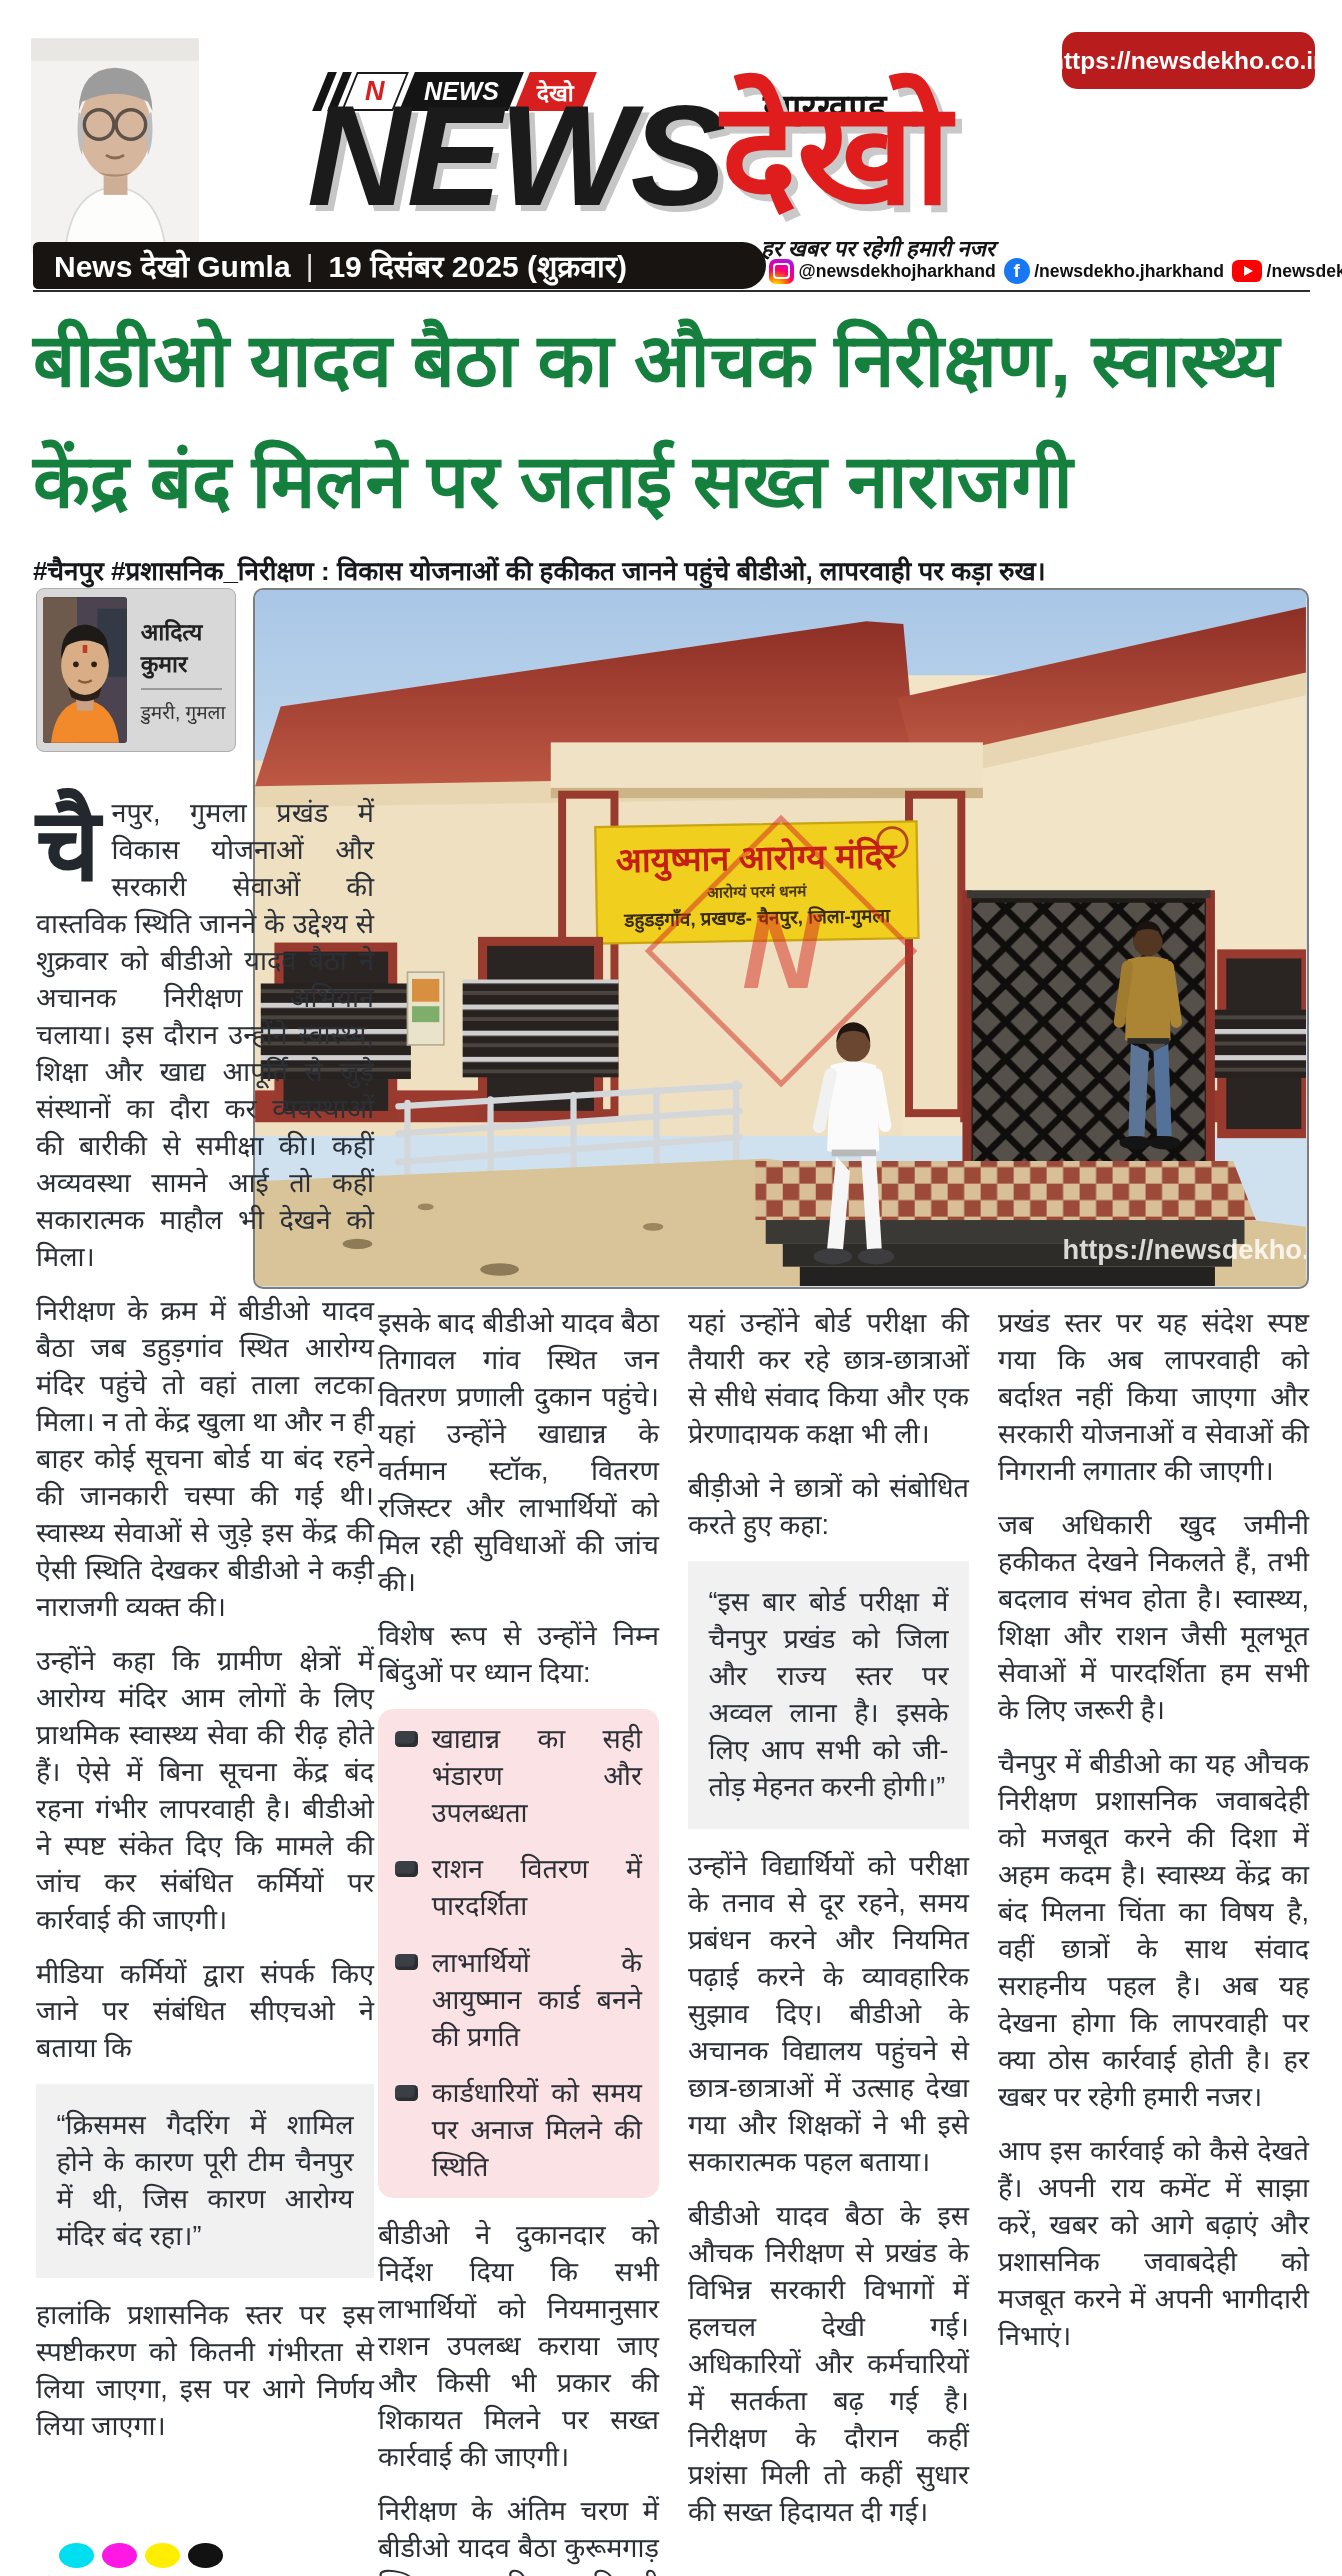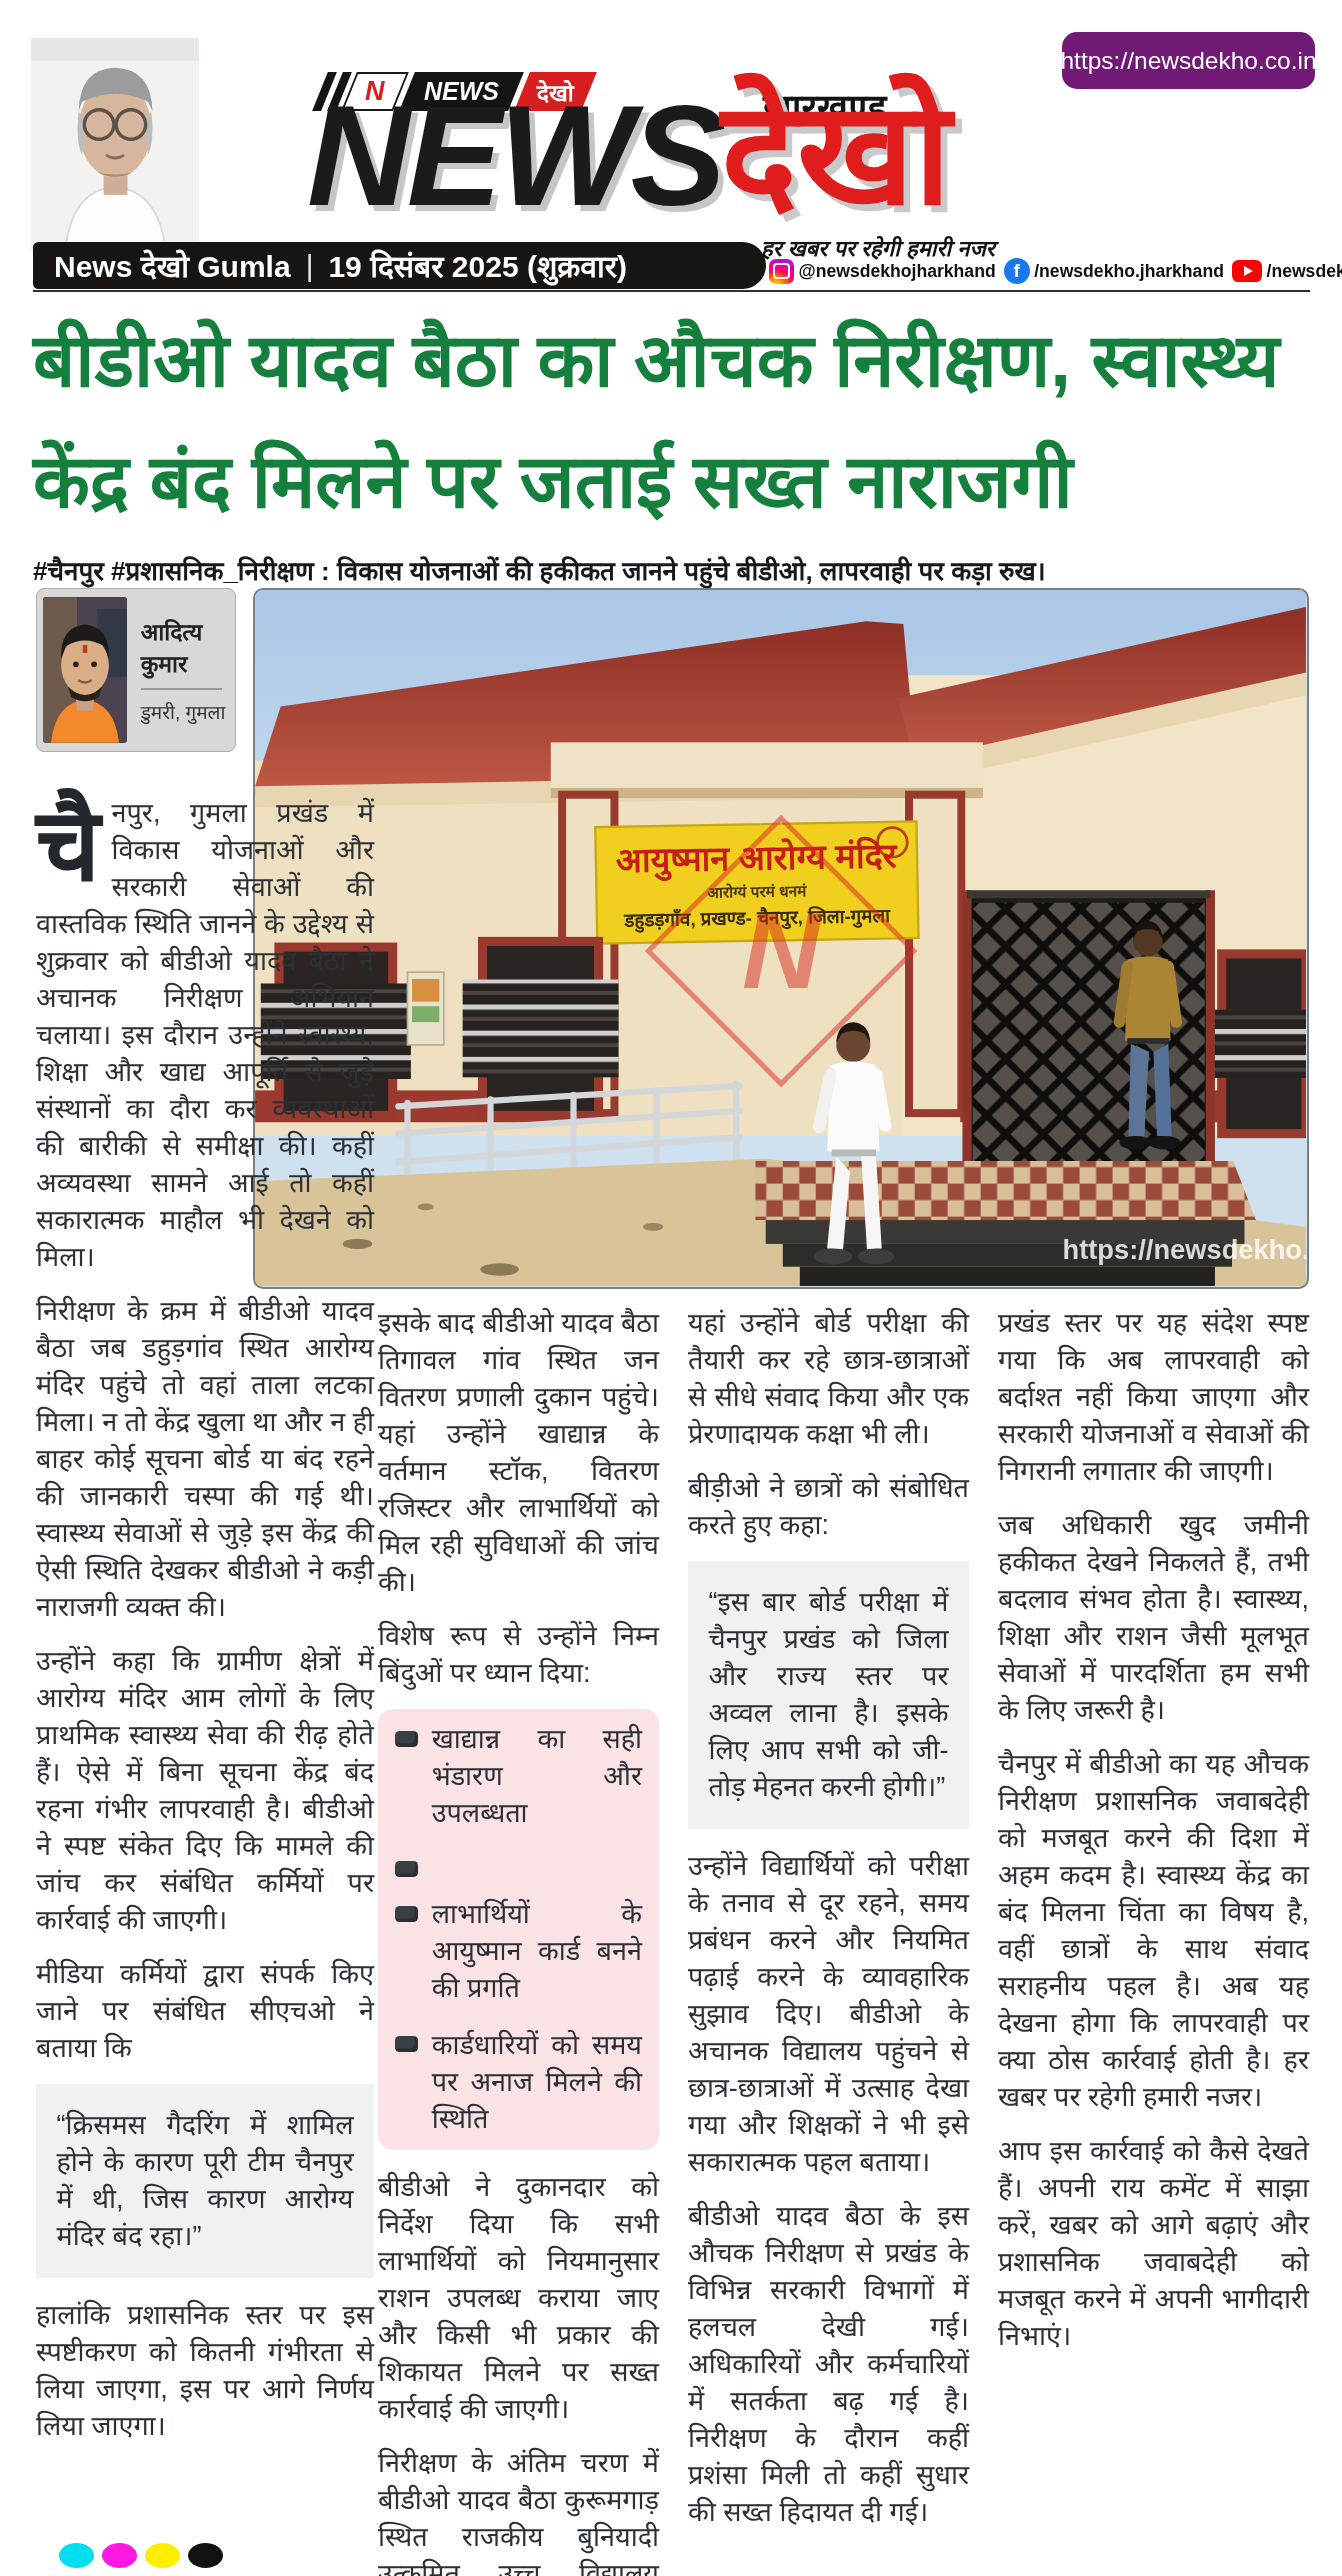--- a/index.html
+++ b/index.html
@@ -1,22 +1,22 @@
 <!DOCTYPE html>
 <html style="font-size:9px"><head>
 <meta charset="utf-8">
 <style>
   html,body{margin:0;padding:0;background:#ffffff;}
   #page{position:relative;width:1343px;height:2576px;background:#ffffff;overflow:hidden;
         font-family:"Liberation Sans","DejaVu Sans",sans-serif;color:#2a2e34;}
   .abs{position:absolute;}
 
   
-  .url-pill{left:1062px;top:32px;width:253px;height:57px;background:#701a75;border-radius:15px;
-            display:flex;align-items:center;justify-content:center;color:#fff;font-size:24.5px;font-weight:400;}
+  .url-pill{left:1062px;top:32px;width:253px;height:57px;background:#b91c1c;border-radius:15px;
+            display:flex;align-items:center;justify-content:center;color:#fff;font-size:24.5px;font-weight:700;}
   .founder-photo{left:31px;top:38px;width:168px;height:215px;background:#f4f4f2;overflow:hidden;border-radius:2.3px;}
   .logo-badge{left:320px;top:72px;height:39px;display:flex;align-items:stretch;gap:5.7px;}
   .slash{width:9px;background:#141414;transform:skewX(-22deg);}
   .badge-seg{transform:skewX(-22deg);display:flex;align-items:center;justify-content:center;}
   .badge-seg>span{transform:skewX(22deg);display:block;}
   .badge-n{width:48px;background:#fff;border:2.3px solid #1a1a1a;color:#d71f1f;font-weight:800;font-style:italic;font-size:27px;}
   .badge-news{background:#141414;color:#fff;font-weight:800;font-style:italic;font-size:25px;padding:0 17px;}
   .badge-dekho{background:#d71f1f;color:#fff;font-weight:700;font-size:23px;padding:0 15px;}
   .logo-news{left:307px;top:84px;font-size:143px;line-height:143px;font-weight:800;font-style:italic;
              letter-spacing:-3.4px;color:#1b1b1b;text-shadow:5.7px 5.7px 0 #c6c6c6;}
@@ -332,20 +332,21 @@
   <div id="col2" class="col">
     <p>इसके बाद बीडीओ यादव बैठा तिगावल गांव स्थित जन वितरण प्रणाली दुकान पहुंचे। यहां उन्होंने खाद्यान्न के वर्तमान स्टॉक, वितरण रजिस्टर और लाभार्थियों को मिल रही सुविधाओं की जांच की।</p>
     <p>विशेष रूप से उन्होंने निम्न बिंदुओं पर ध्यान दिया:</p>
     <div class="points-box">
       <div class="pt">
           <span class="bullet"></span>
           <div>खाद्यान्न का सही भंडारण और उपलब्धता</div>
         </div>
       <div class="pt">
           <span class="bullet"></span>
+          <div>राशन वितरण में पारदर्शिता</div>
         </div>
       <div class="pt">
           <span class="bullet"></span>
           <div>लाभार्थियों के आयुष्मान कार्ड बनने की प्रगति</div>
         </div>
       <div class="pt">
           <span class="bullet"></span>
           <div>कार्डधारियों को समय पर अनाज मिलने की स्थिति</div>
         </div>
     </div>

